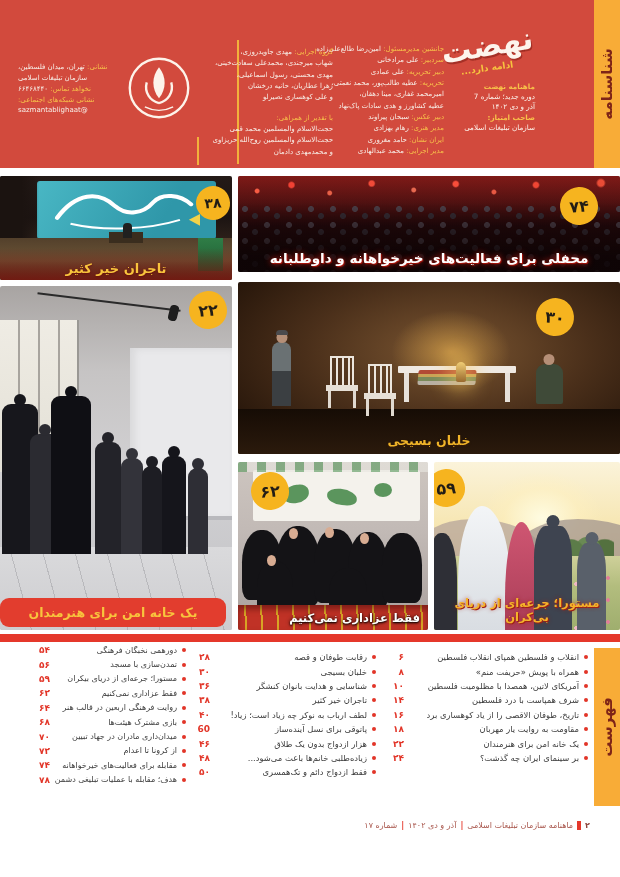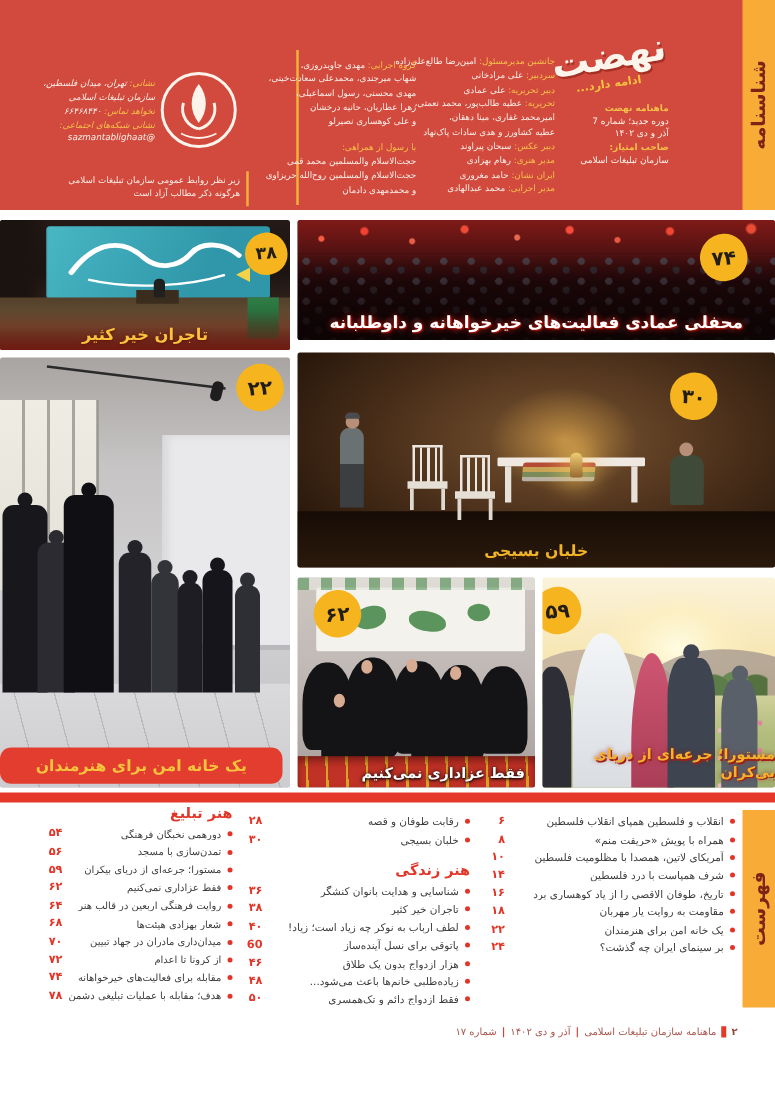--- a/index.html
+++ b/index.html
@@ -22,21 +22,21 @@
   .lab{color:#f7c04a;}
   .cred{position:absolute;font-size:7px;line-height:1.62;color:#f8f0e9;text-align:right;}
   .cred .cl{white-space:nowrap;}
   #credA{right:176px;top:44px;width:116px;}
   #credB{right:287px;top:47px;width:104px;}
   .cgap{height:9px;}
   .vdiv{position:absolute;background:#f2b13c;width:2px;}
   #vd1{right:381px;top:40px;height:124px;}
   #vd2{left:197px;top:137px;height:28px;}
   #contact{position:absolute;left:18px;top:62px;width:106px;font-size:7px;line-height:1.55;
-    color:#f8f0e9;text-align:right;font-style:italic;}
+    color:#f8f0e9;text-align:left;}
   #contact .cl{white-space:nowrap;}
   #note{position:absolute;left:14px;top:139px;width:178px;font-size:7px;line-height:1.55;
     color:#f8f0e9;text-align:right;}
   .stamp{position:absolute;left:126px;top:55px;width:66px;height:66px;}
 
   
   .photo{position:absolute;overflow:hidden;border-radius:2px;}
   #phA{left:0;top:176px;width:232px;height:104px;background:linear-gradient(#241a17,#1c1412 40%,#3a2a20 78%,#463322);}
   #phB{left:0;top:286px;width:232px;height:344px;background:linear-gradient(180deg,#a8a4a2,#c6c4c4 25%,#d2d1d3 55%,#c9c9cc 78%,#bfbfc3);}
   #phC{right:0;top:176px;width:382px;height:96px;background:linear-gradient(#3d1113,#26090b 40%,#170506);}
@@ -146,21 +146,21 @@
                radial-gradient(circle at 84% 62%,#54713f 28%,transparent 31%);}
   .f-field{position:absolute;left:0;right:0;bottom:0;height:44%;background:linear-gradient(#cfd09a,#b3bd7e 40%,#9fae6e);}
   .f-flowers{position:absolute;left:0;right:0;bottom:0;height:38%;opacity:.95;
     background-image:radial-gradient(circle 2.5px at 6px 5px,#ef9db5 92%,transparent),
       radial-gradient(circle 2px at 18px 12px,#e27d9b 92%,transparent),
       radial-gradient(circle 2px at 12px 18px,#f3b7c8 92%,transparent);
     background-size:26px 22px;}
   .fg{position:absolute;bottom:0;z-index:2;}
   .fg-head::before{content:"";position:absolute;top:-11px;left:50%;transform:translateX(-50%);
     width:13px;height:13px;border-radius:50%;background:inherit;}
-  #capF{bottom:6px;left:0;right:0;text-align:right;color:#f5b32a;font-size:11.5px;
+  #capF{bottom:6px;left:0;right:0;text-align:center;color:#f5b32a;font-size:11.5px;
     text-shadow:1px 1px 0 #a02015,0 0 4px rgba(160,30,20,.85);}
 
   
   .sepline{position:absolute;left:0;right:0;top:634px;height:8px;background:#e5382b;}
   #stripToc{right:0;top:648px;height:158px;}
   .tcol{position:absolute;}
   #tcolR{right:32px;top:650px;width:204px;}
   #tcolM{right:244px;top:650px;width:186px;}
   #tcolL{right:434px;top:643px;width:156px;}
   .tsec-h{color:#e23528;font-weight:bold;font-size:11.5px;margin:0 0 3px;}
@@ -215,21 +215,21 @@
 
     <div class="vdiv" id="vd1"></div>
 
     <div class="cred" id="credB">
       <div class="cl"><span class="lab">گروه اجرایی:</span> <span>مهدی جاویدروزی،</span></div>
       <div class="cl"><span>شهاب میرجندی، محمدعلی سعادت‌خینی،</span></div>
       <div class="cl"><span>مهدی محسنی، رسول اسماعیلی،</span></div>
       <div class="cl"><span>زهرا عطاریان، حانیه درخشان</span></div>
       <div class="cl"><span>و علی کوهساری نصیرلو</span></div>
       <div class="cgap"></div>
-      <div class="cl"><span class="lab">با رسول از همراهی:</span></div>
+      <div class="cl"><span class="lab">با تقدیر از همراهی:</span></div>
       <div class="cl"><span>حجت‌الاسلام والمسلمین محمد قمی</span></div>
       <div class="cl"><span>حجت‌الاسلام والمسلمین روح‌الله حریزاوی</span></div>
       <div class="cl"><span>و محمدمهدی دادمان</span></div>
     </div>
 
     <svg class="stamp" viewBox="0 0 70 70">
       <circle cx="35" cy="35" r="31" fill="none" stroke="#fdf3ea" stroke-width="2.5"></circle>
       <path d="M35 13 C27 23 27 36 35 46 C43 36 43 23 35 13 Z" fill="#fdf3ea"></path>
       <path d="M22 29 C19 40 26 49 35 51 M48 29 C51 40 44 49 35 51" stroke="#fdf3ea" stroke-width="2.5" fill="none"></path>
       <path d="M20 55 C30 60 40 60 50 55" stroke="#fdf3ea" stroke-width="1.5" fill="none"></path>
@@ -237,24 +237,20 @@
 
     <div id="contact">
       <div class="cl"><span class="lab">نشانی:</span> <span>تهران، میدان فلسطین،</span></div>
       <div class="cl"><span>سازمان تبلیغات اسلامی</span></div>
       <div class="cl"><span class="lab">نخواهد تماس:</span> <span>۶۶۴۶۸۴۴۰</span></div>
       <div class="cl"><span class="lab">نشانی شبکه‌های اجتماعی:</span></div>
       <div class="cl"><span>@sazmantablighaat</span></div>
     </div>
 
     <div class="vdiv" id="vd2"></div>
-    <div id="note">
-      <div>زیر نظر روابط عمومی سازمان تبلیغات اسلامی</div>
-      <div>هرگونه ذکر مطالب آزاد است</div>
-    </div>
   </div>
 
   <div class="photo" id="phA">
     <div class="a-screen">
       <svg viewBox="0 0 160 60" width="100%" height="100%" preserveAspectRatio="none">
         <path d="M18 38 C35 12 55 10 70 26 C80 36 95 34 104 22 C112 12 128 14 138 24" stroke="#fff" fill="none" stroke-width="4" stroke-linecap="round"></path>
         <path d="M30 44 C60 52 100 50 128 40" stroke="#fff" fill="none" stroke-width="2"></path>
         <path d="M136 40 l10 -6 v12 z" fill="#f3d24a"></path>
       </svg>
     </div>
@@ -264,21 +260,21 @@
     <div class="a-man"></div>
     <div class="a-podium"></div>
     <div class="a-band"></div>
     <div class="cap" id="capA">تاجران خیر کثیر</div>
     <div class="badge sm" style="right:2px;top:10px;">۳۸</div>
   </div>
 
   <div class="photo" id="phC">
     <div class="c-lights"></div>
     <div class="c-crowd"></div>
-    <div class="cap" id="capC">محفلی عمادی فعالیت‌های خیرخواهانه و داوطلبانه</div>
+    <div class="cap" id="capC">محفلی برای فعالیت‌های خیرخواهانه و داوطلبانه</div>
     <div class="badge" style="right:22px;top:11px;">۷۴</div>
   </div>
 
   <div class="photo" id="phD">
     <div class="d-glow"></div>
     <div class="d-floor"></div>
     <div class="d-chair" style="left:23%;">
       <div class="d-back"></div>
       <div class="d-seat"></div>
       <div class="d-cl" style="left:2px;"></div>
@@ -419,21 +415,20 @@
     <div class="ti">
         <span class="dot"></span>
         <span class="tt">رقابت طوفان و قصه</span>
         <span class="tp">۲۸</span>
       </div>
     <div class="ti">
         <span class="dot"></span>
         <span class="tt">خلبان بسیجی</span>
         <span class="tp">۳۰</span>
       </div>
-    <div class="tsec-h mt">هنر زندگی</div>
     <div class="ti">
         <span class="dot"></span>
         <span class="tt">شناسایی و هدایت بانوان کنشگر</span>
         <span class="tp">۳۶</span>
       </div>
     <div class="ti">
         <span class="dot"></span>
         <span class="tt">تاجران خیر کثیر</span>
         <span class="tp">۳۸</span>
       </div>
@@ -458,21 +453,20 @@
         <span class="tp">۴۸</span>
       </div>
     <div class="ti">
         <span class="dot"></span>
         <span class="tt">فقط ازدواج دائم و تک‌همسری</span>
         <span class="tp">۵۰</span>
       </div>
   </div>
 
   <div class="tcol" id="tcolL">
-    <div class="tsec-h">هنر تبلیغ</div>
     <div class="ti">
         <span class="dot"></span>
         <span class="tt">دورهمی نخبگان فرهنگی</span>
         <span class="tp">۵۴</span>
       </div>
     <div class="ti">
         <span class="dot"></span>
         <span class="tt">تمدن‌سازی با مسجد</span>
         <span class="tp">۵۶</span>
       </div>
@@ -486,21 +480,21 @@
         <span class="tt">فقط عزاداری نمی‌کنیم</span>
         <span class="tp">۶۲</span>
       </div>
     <div class="ti">
         <span class="dot"></span>
         <span class="tt">روایت فرهنگی اربعین در قالب هنر</span>
         <span class="tp">۶۴</span>
       </div>
     <div class="ti">
         <span class="dot"></span>
-        <span class="tt">شعار بهزادی هیئت‌ها</span>
+        <span class="tt">بازی مشترک هیئت‌ها</span>
         <span class="tp">۶۸</span>
       </div>
     <div class="ti">
         <span class="dot"></span>
         <span class="tt">میدان‌داری مادران در جهاد تبیین</span>
         <span class="tp">۷۰</span>
       </div>
     <div class="ti">
         <span class="dot"></span>
         <span class="tt">از کرونا تا اعدام</span>

